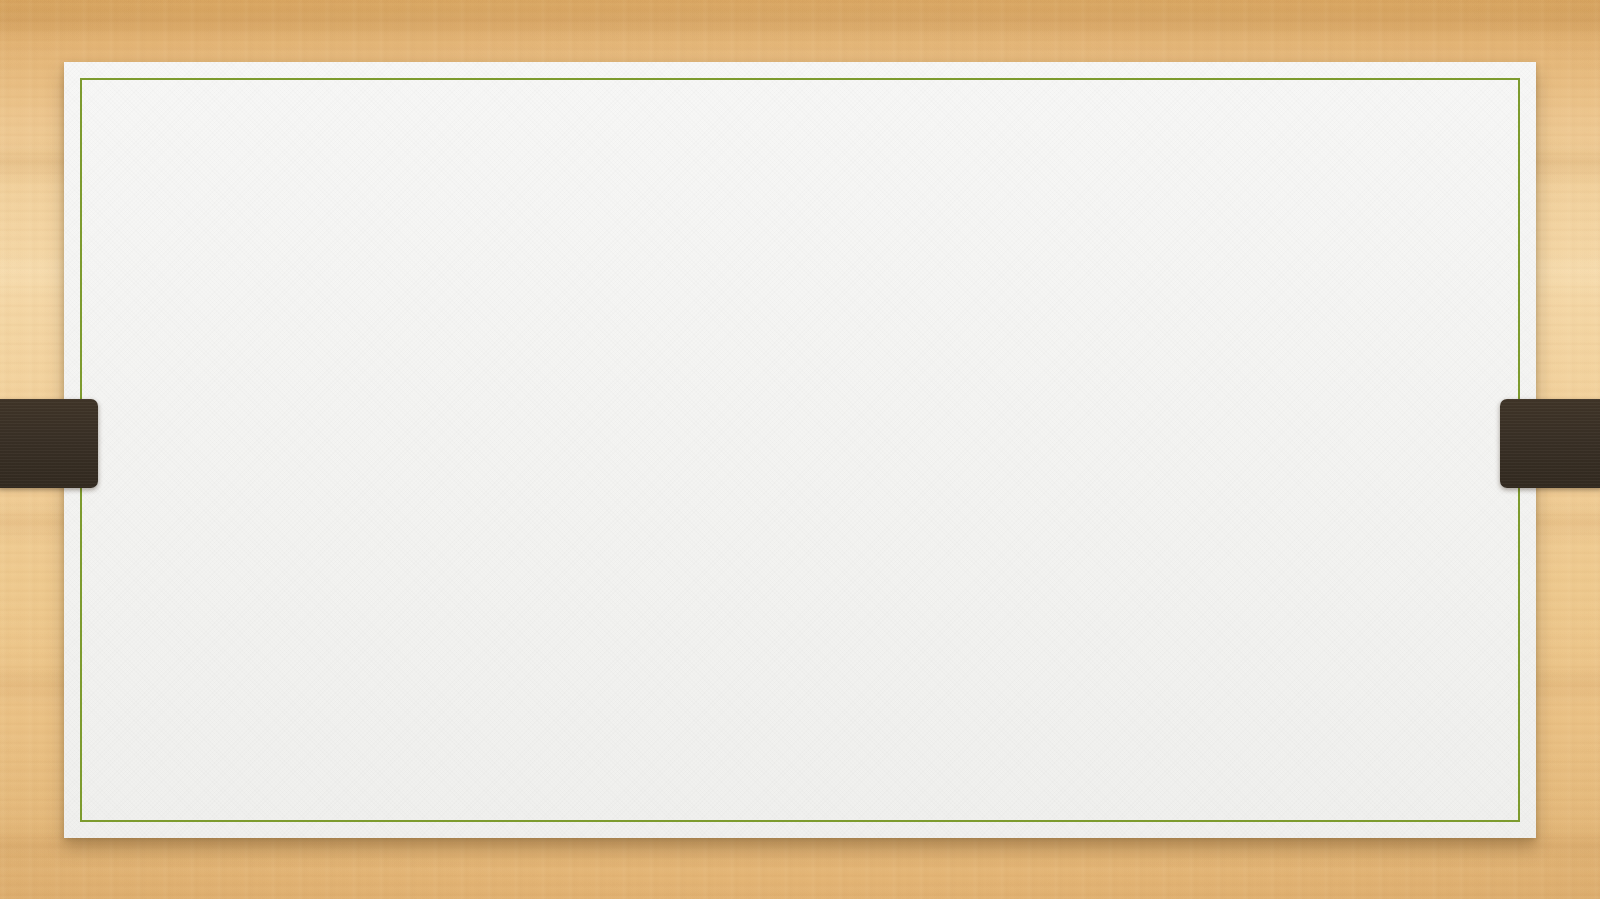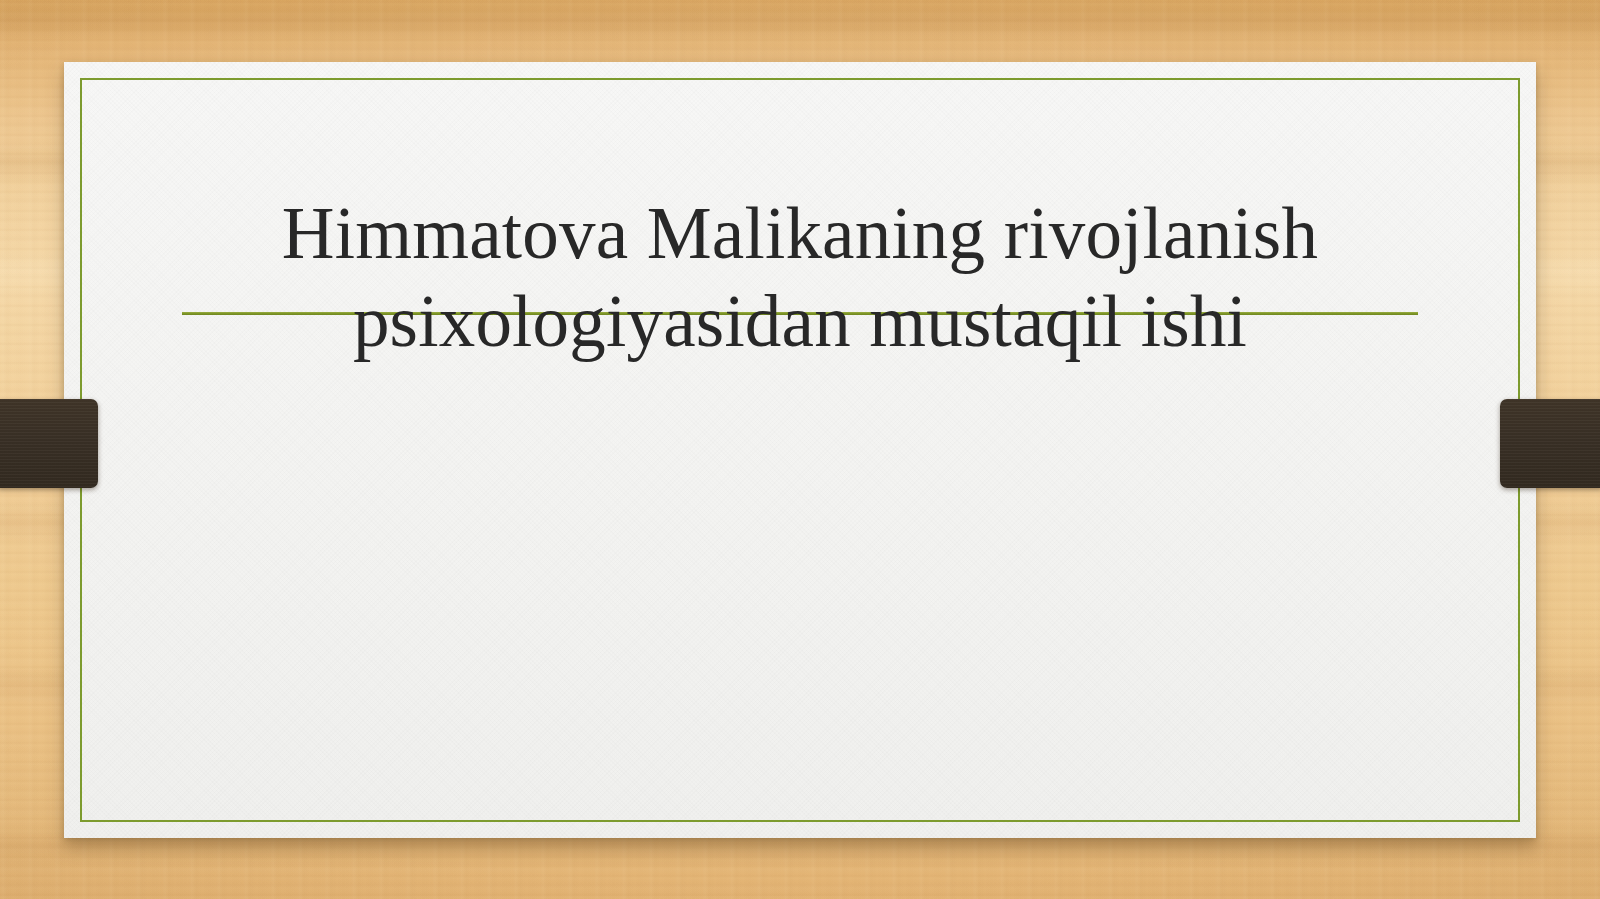--- a/index.html
+++ b/index.html
@@ -215,19 +215,14 @@
   <div class="wood-vignette"></div>
 
   <div class="card">
     <div class="card-texture"></div>
     <div class="card-frame"></div>
   </div>
 
   <div class="tab tab-left"></div>
   <div class="tab tab-right"></div>
 
-  <div class="title-block">
-    <div class="title-rule"></div>
-    <h1 class="title-text">Himmatova Malikaning rivojlanish
-psixologiyasidan mustaqil ishi</h1>
-  </div>
 
 </div>
 
 </body></html>

